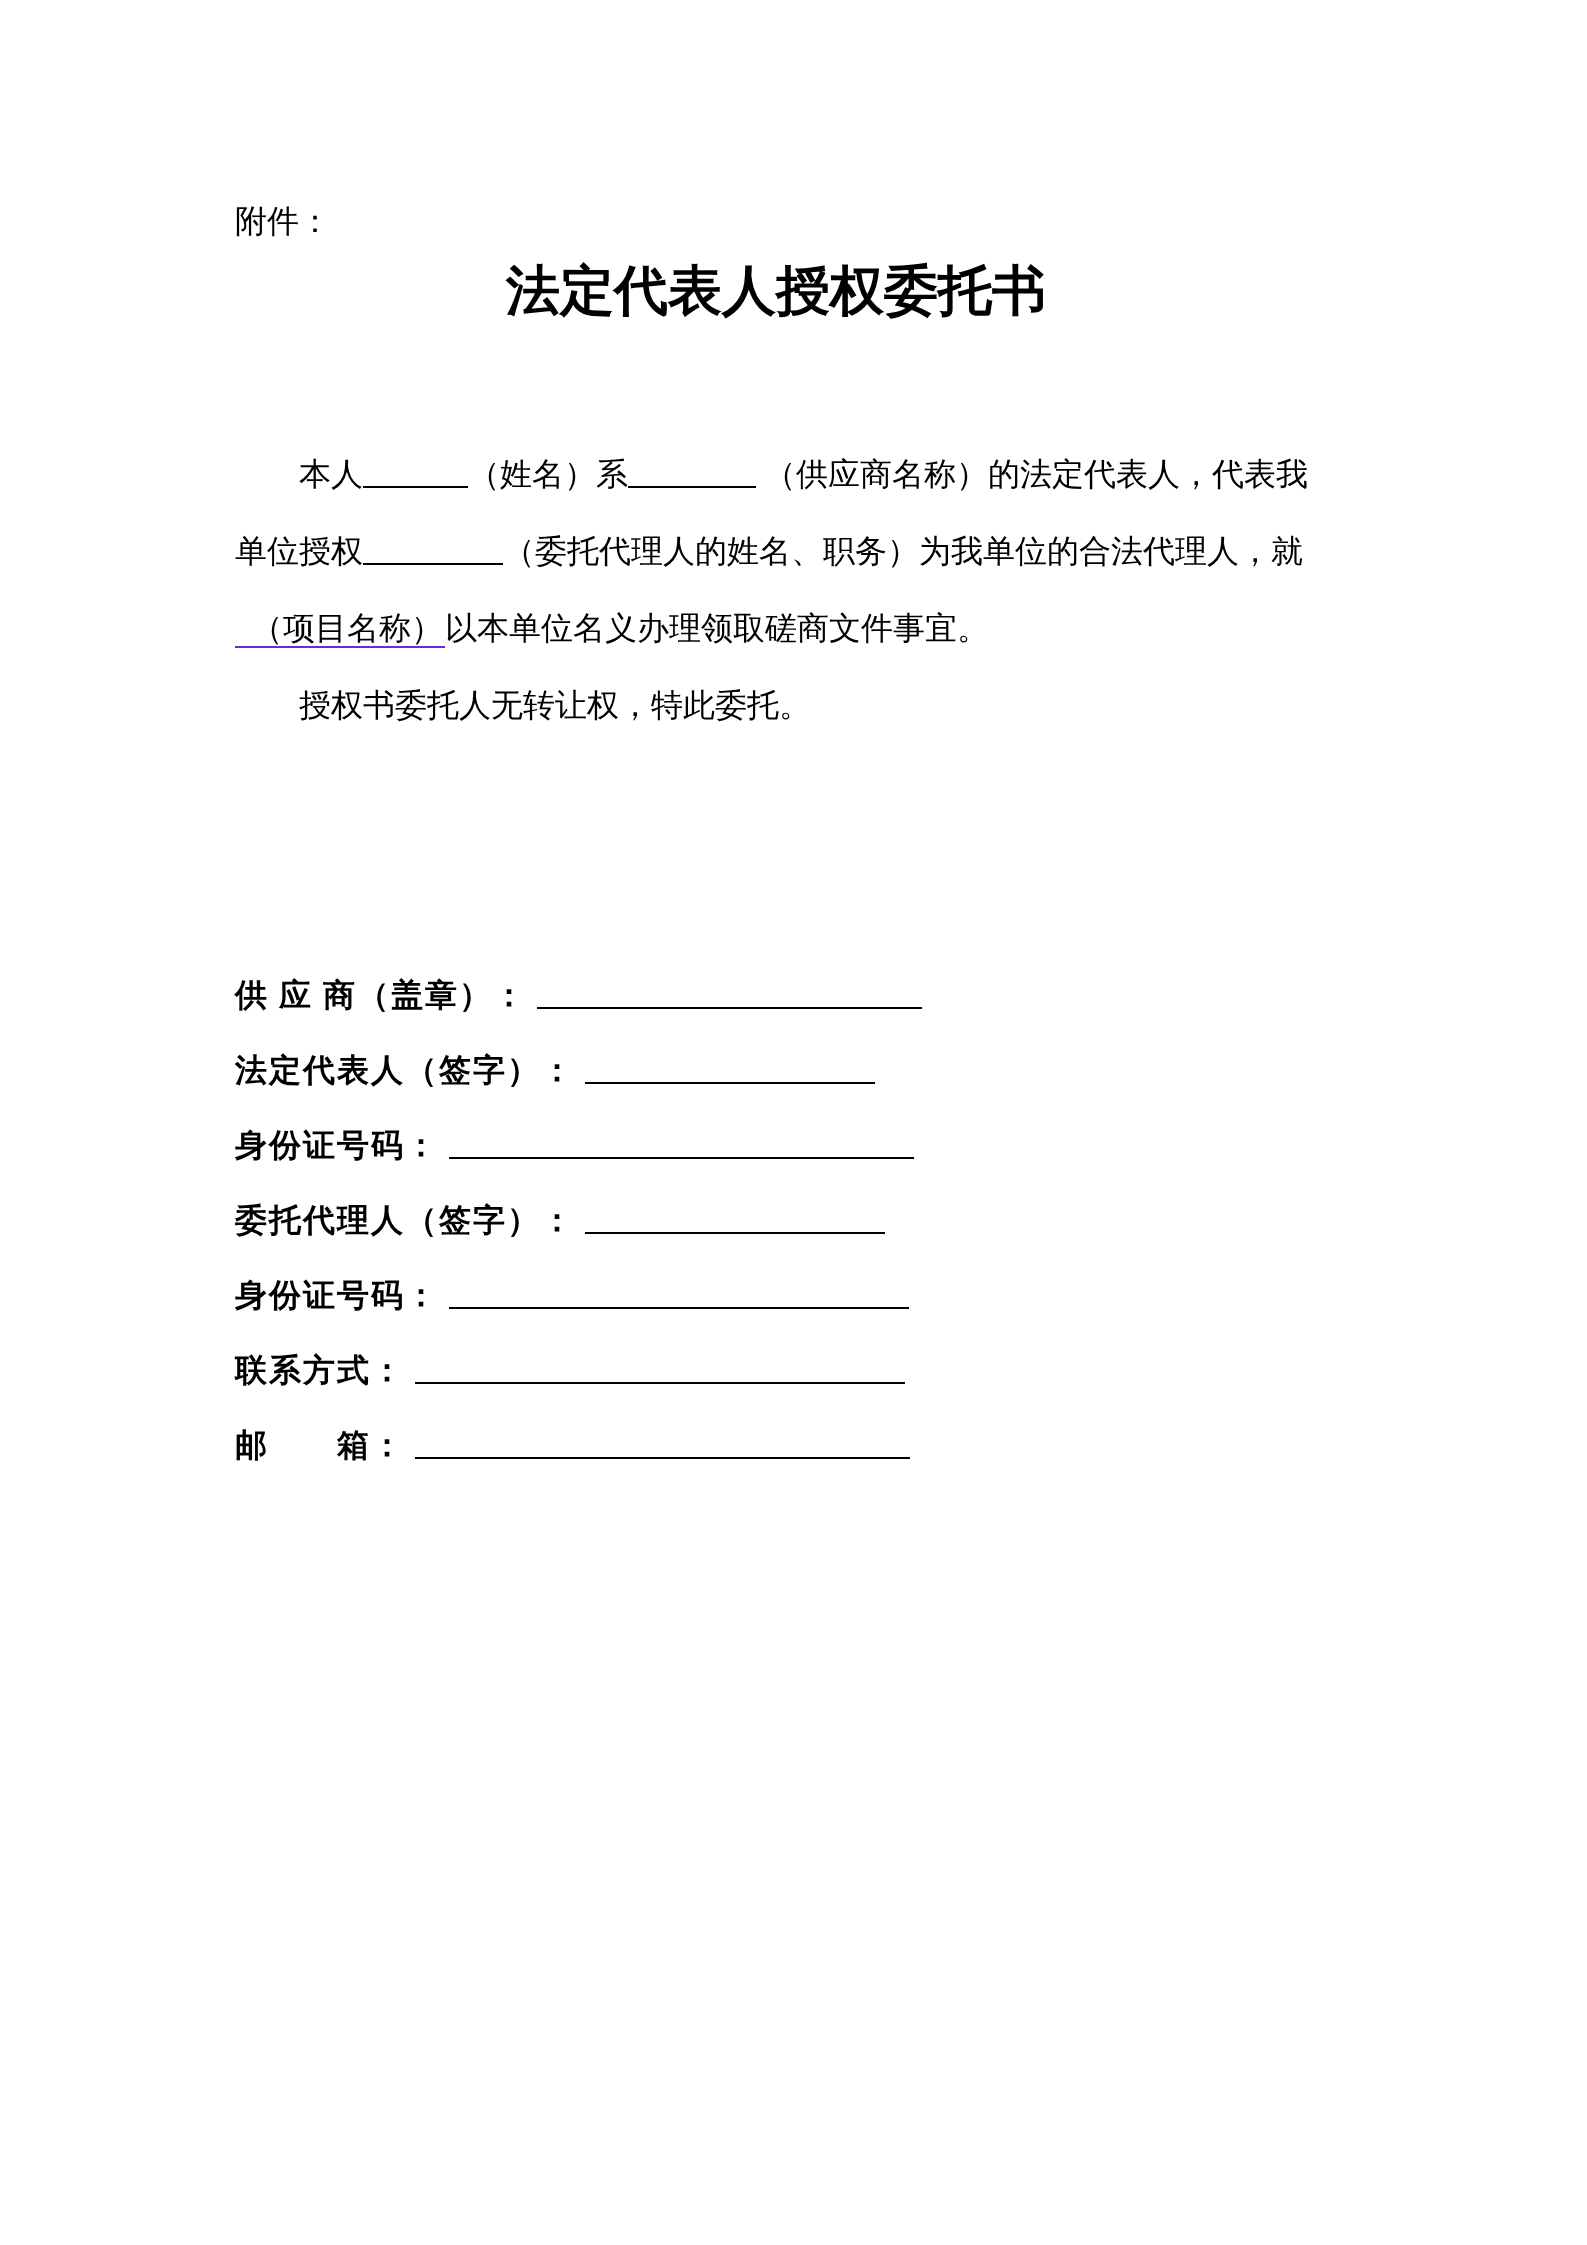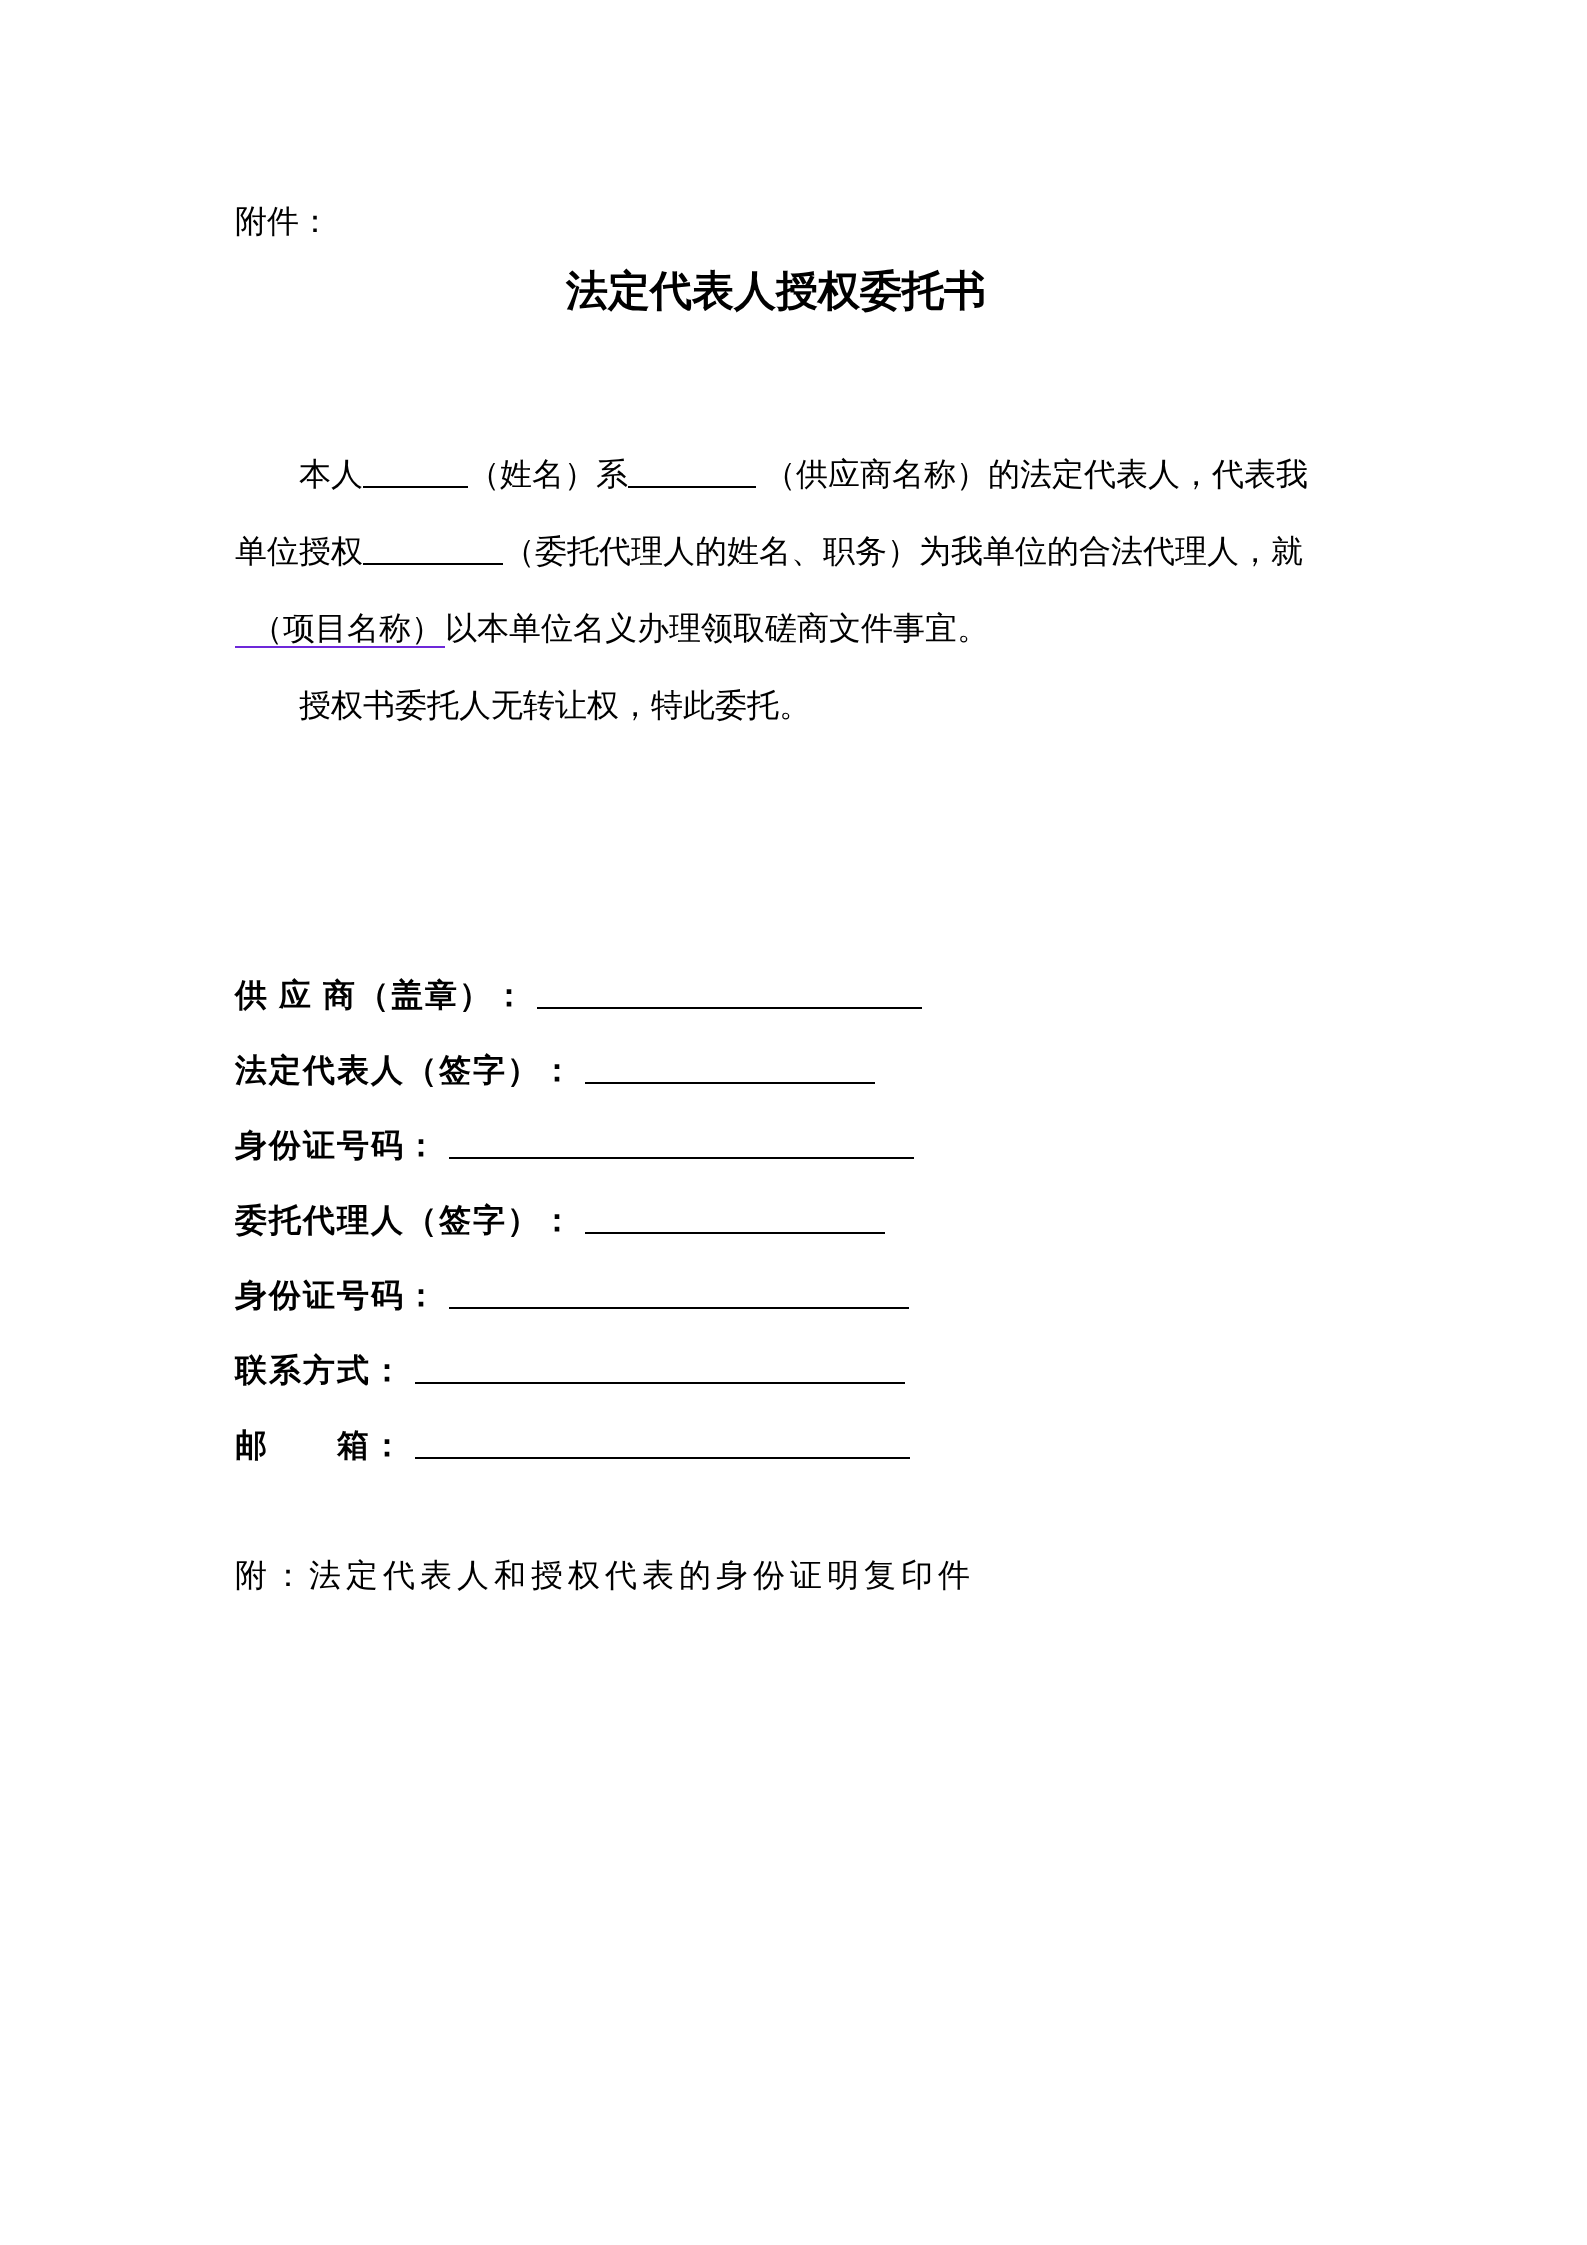--- a/index.html
+++ b/index.html
@@ -10,21 +10,21 @@
     background:#ffffff;
     box-sizing:border-box;
     padding:200px 230px 0 235px;
     font-family:"Liberation Serif","DejaVu Serif",serif;
     font-size:32px;
     color:#000000;
   }
   .attach-label{line-height:42px;}
   .doc-title{
     margin-top:22px;
-    font-size:42px;
+    font-size:54px;
     font-weight:700;
     text-align:center;
     padding-right:40px;
     line-height:54px;
   }
   .para{margin-top:118px;line-height:77px;}
   .line{white-space:nowrap;}
   .indent{text-indent:2em;}
   .blank{
     display:inline-block;
@@ -98,15 +98,14 @@
       <span class="field-label">身份证号码：</span><span class="blank fblank fb5"></span>
     </div>
     <div class="field-row">
       <span class="field-label">联系方式：</span><span class="blank fblank fb6"></span>
     </div>
     <div class="field-row">
       <span class="field-label">邮　　箱：</span><span class="blank fblank fb7"></span>
     </div>
   </div>
 
-  <div class="note">附：法定代表人和授权代表的身份证明复印件</div>
 
 </div>
 
 </body></html>

